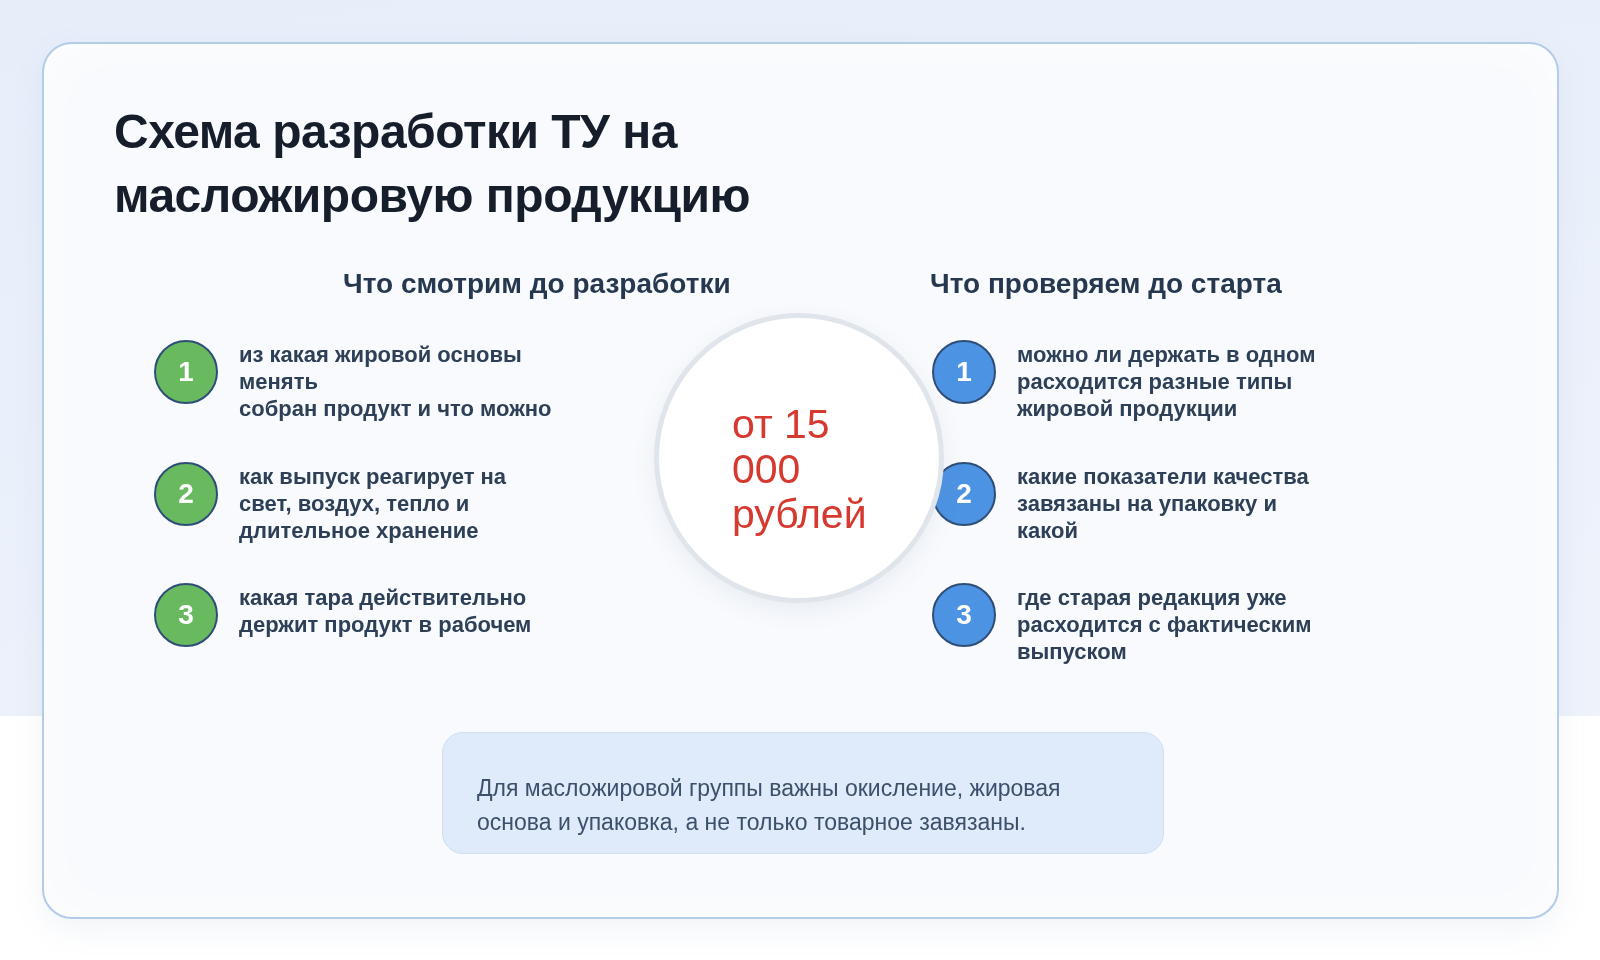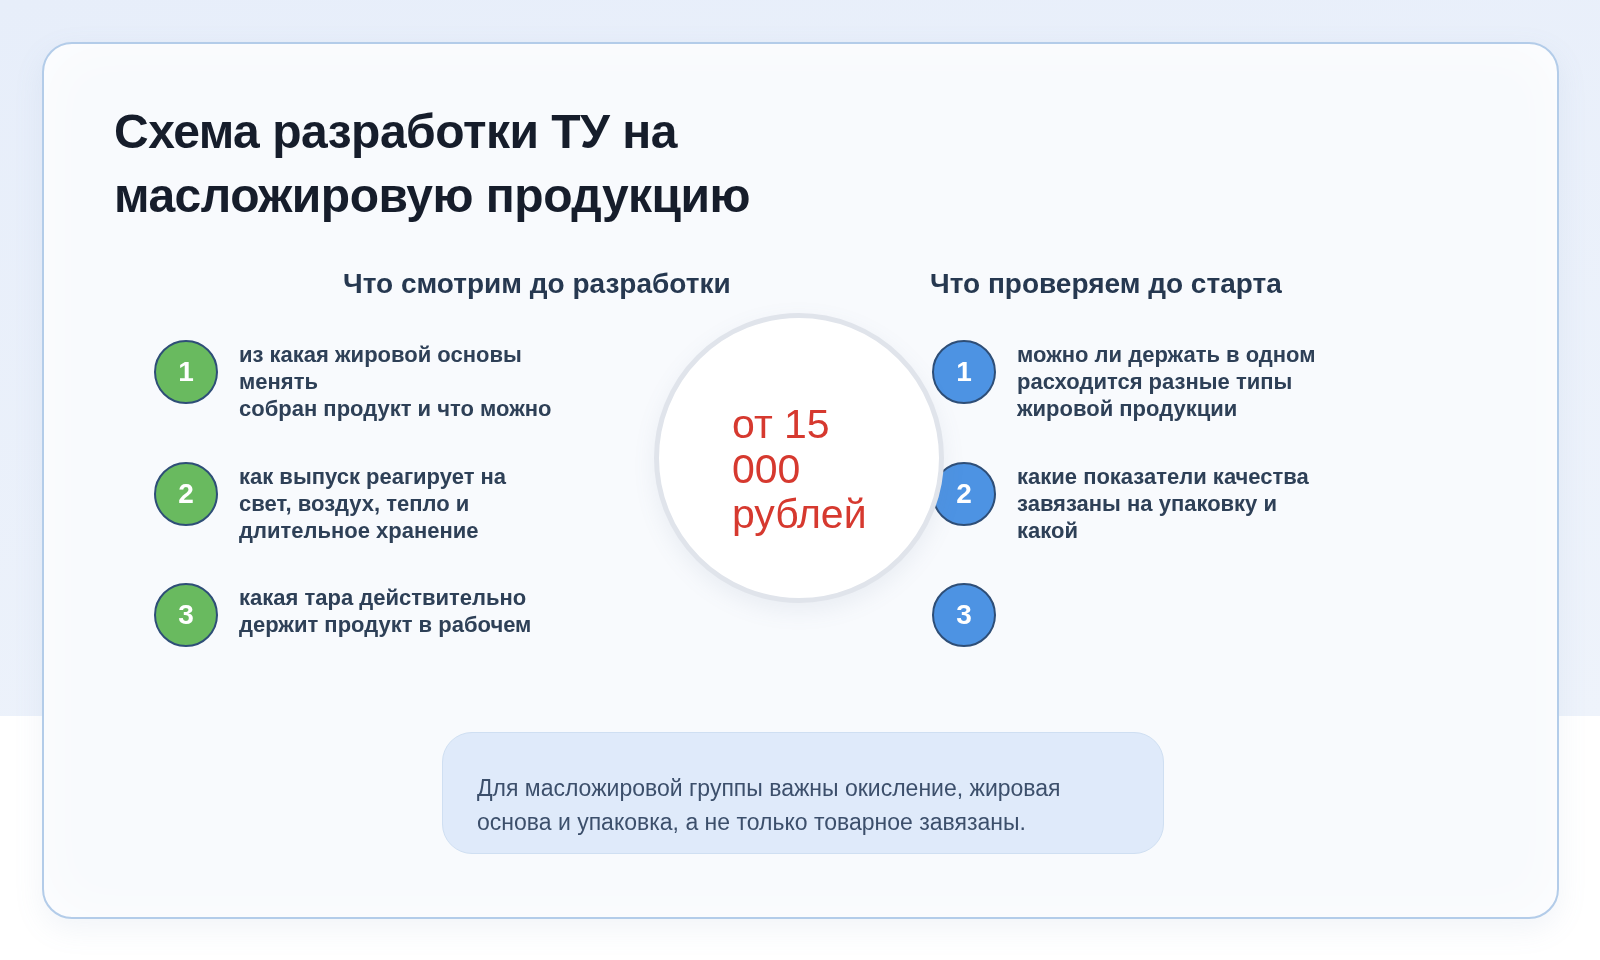--- a/index.html
+++ b/index.html
@@ -93,21 +93,21 @@
     font-weight: 400;
     color: var(--price-red, #d6392f);
   }
   .note-box {
     position: absolute;
     left: 398px; top: 688px;
     width: 722px; height: 122px;
     box-sizing: border-box;
     background: var(--note-bg, #dfeafa);
     border: 1px solid var(--note-border, #cfdff2);
-    border-radius: 30px;
+    border-radius: 21px;
     padding: 38px 30px 0 34px;
   }
   .note-text {
     font-size: 23px;
     line-height: 34px;
     font-weight: 400;
     color: var(--note-text, #3c4f6b);
     white-space: nowrap;
   }
 </style>
@@ -176,20 +176,25 @@
         <div>какие показатели качества</div>
         <div>завязаны на упаковку и</div>
         <div>какой</div>
       </div>
     </div>
 
     <div class="item-row row-r row-3">
       <div class="num-circle blue">
         <span>3</span>
       </div>
+      <div class="item-text">
+        <div>где старая редакция уже</div>
+        <div>расходится с фактическим</div>
+        <div>выпуском</div>
+      </div>
     </div>
 
     <div class="price-circle">
       <div class="price-text">
         <div>от 15</div>
         <div>000</div>
         <div>рублей</div>
       </div>
     </div>
 

